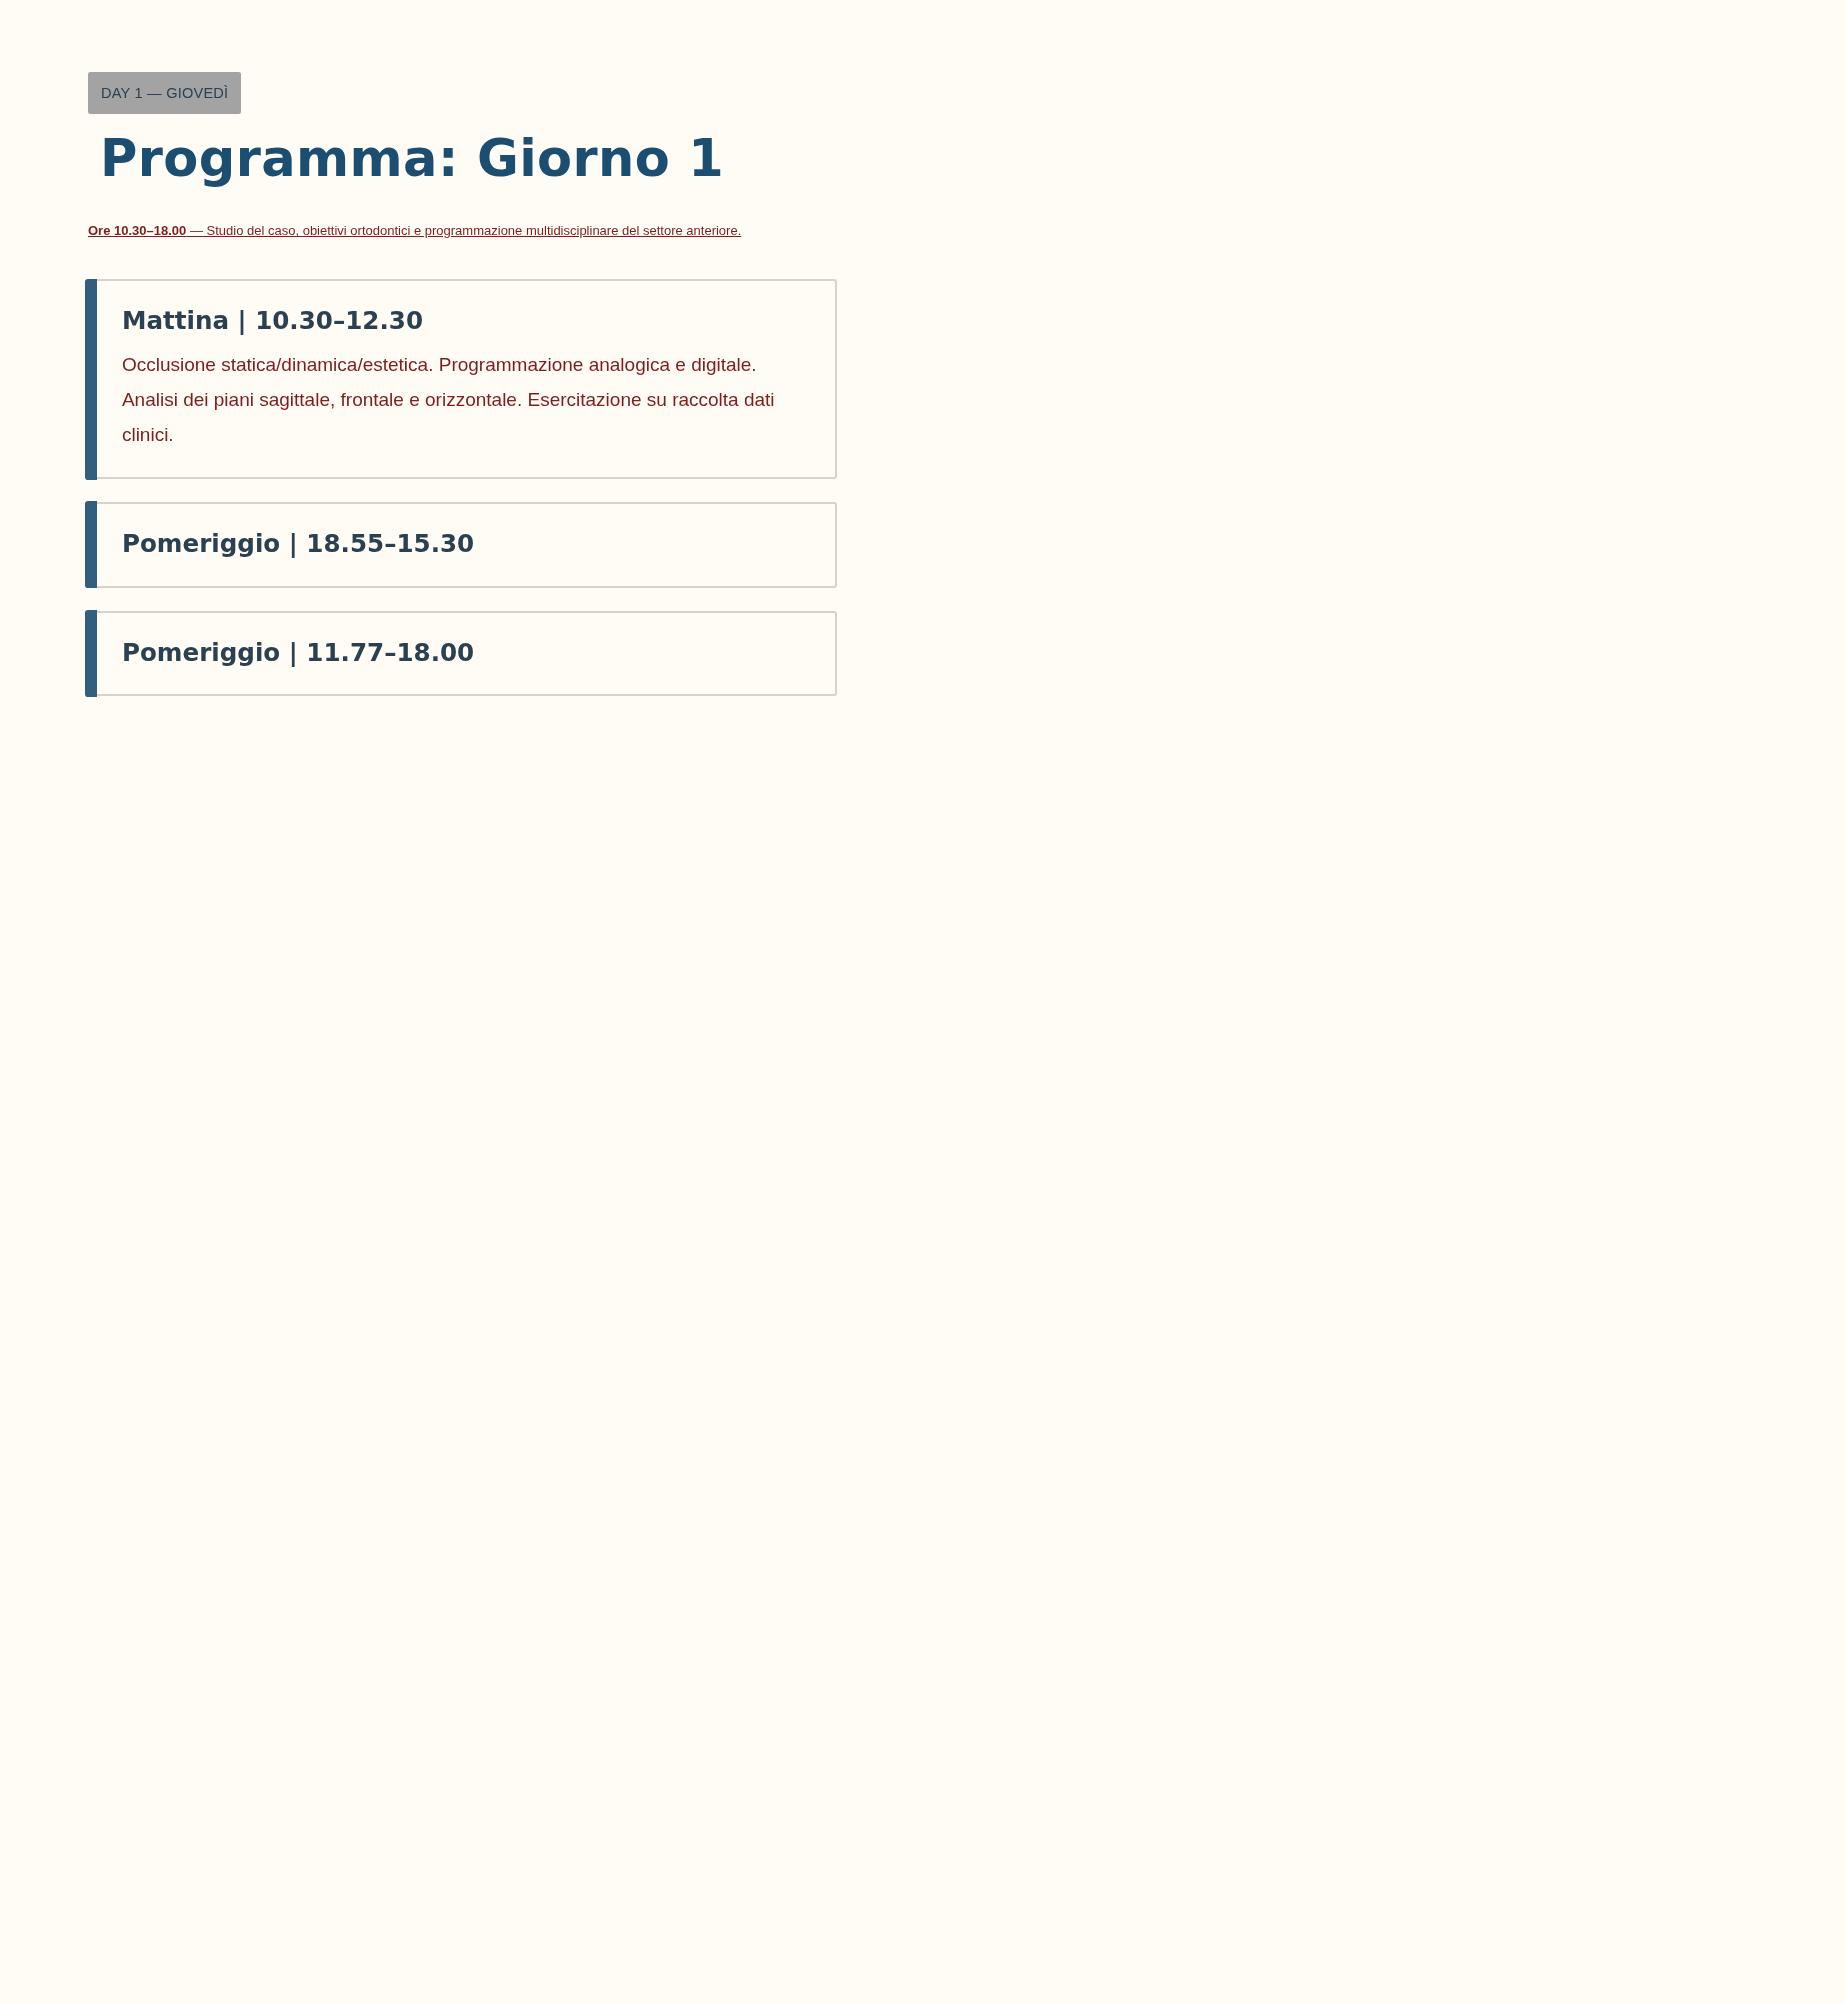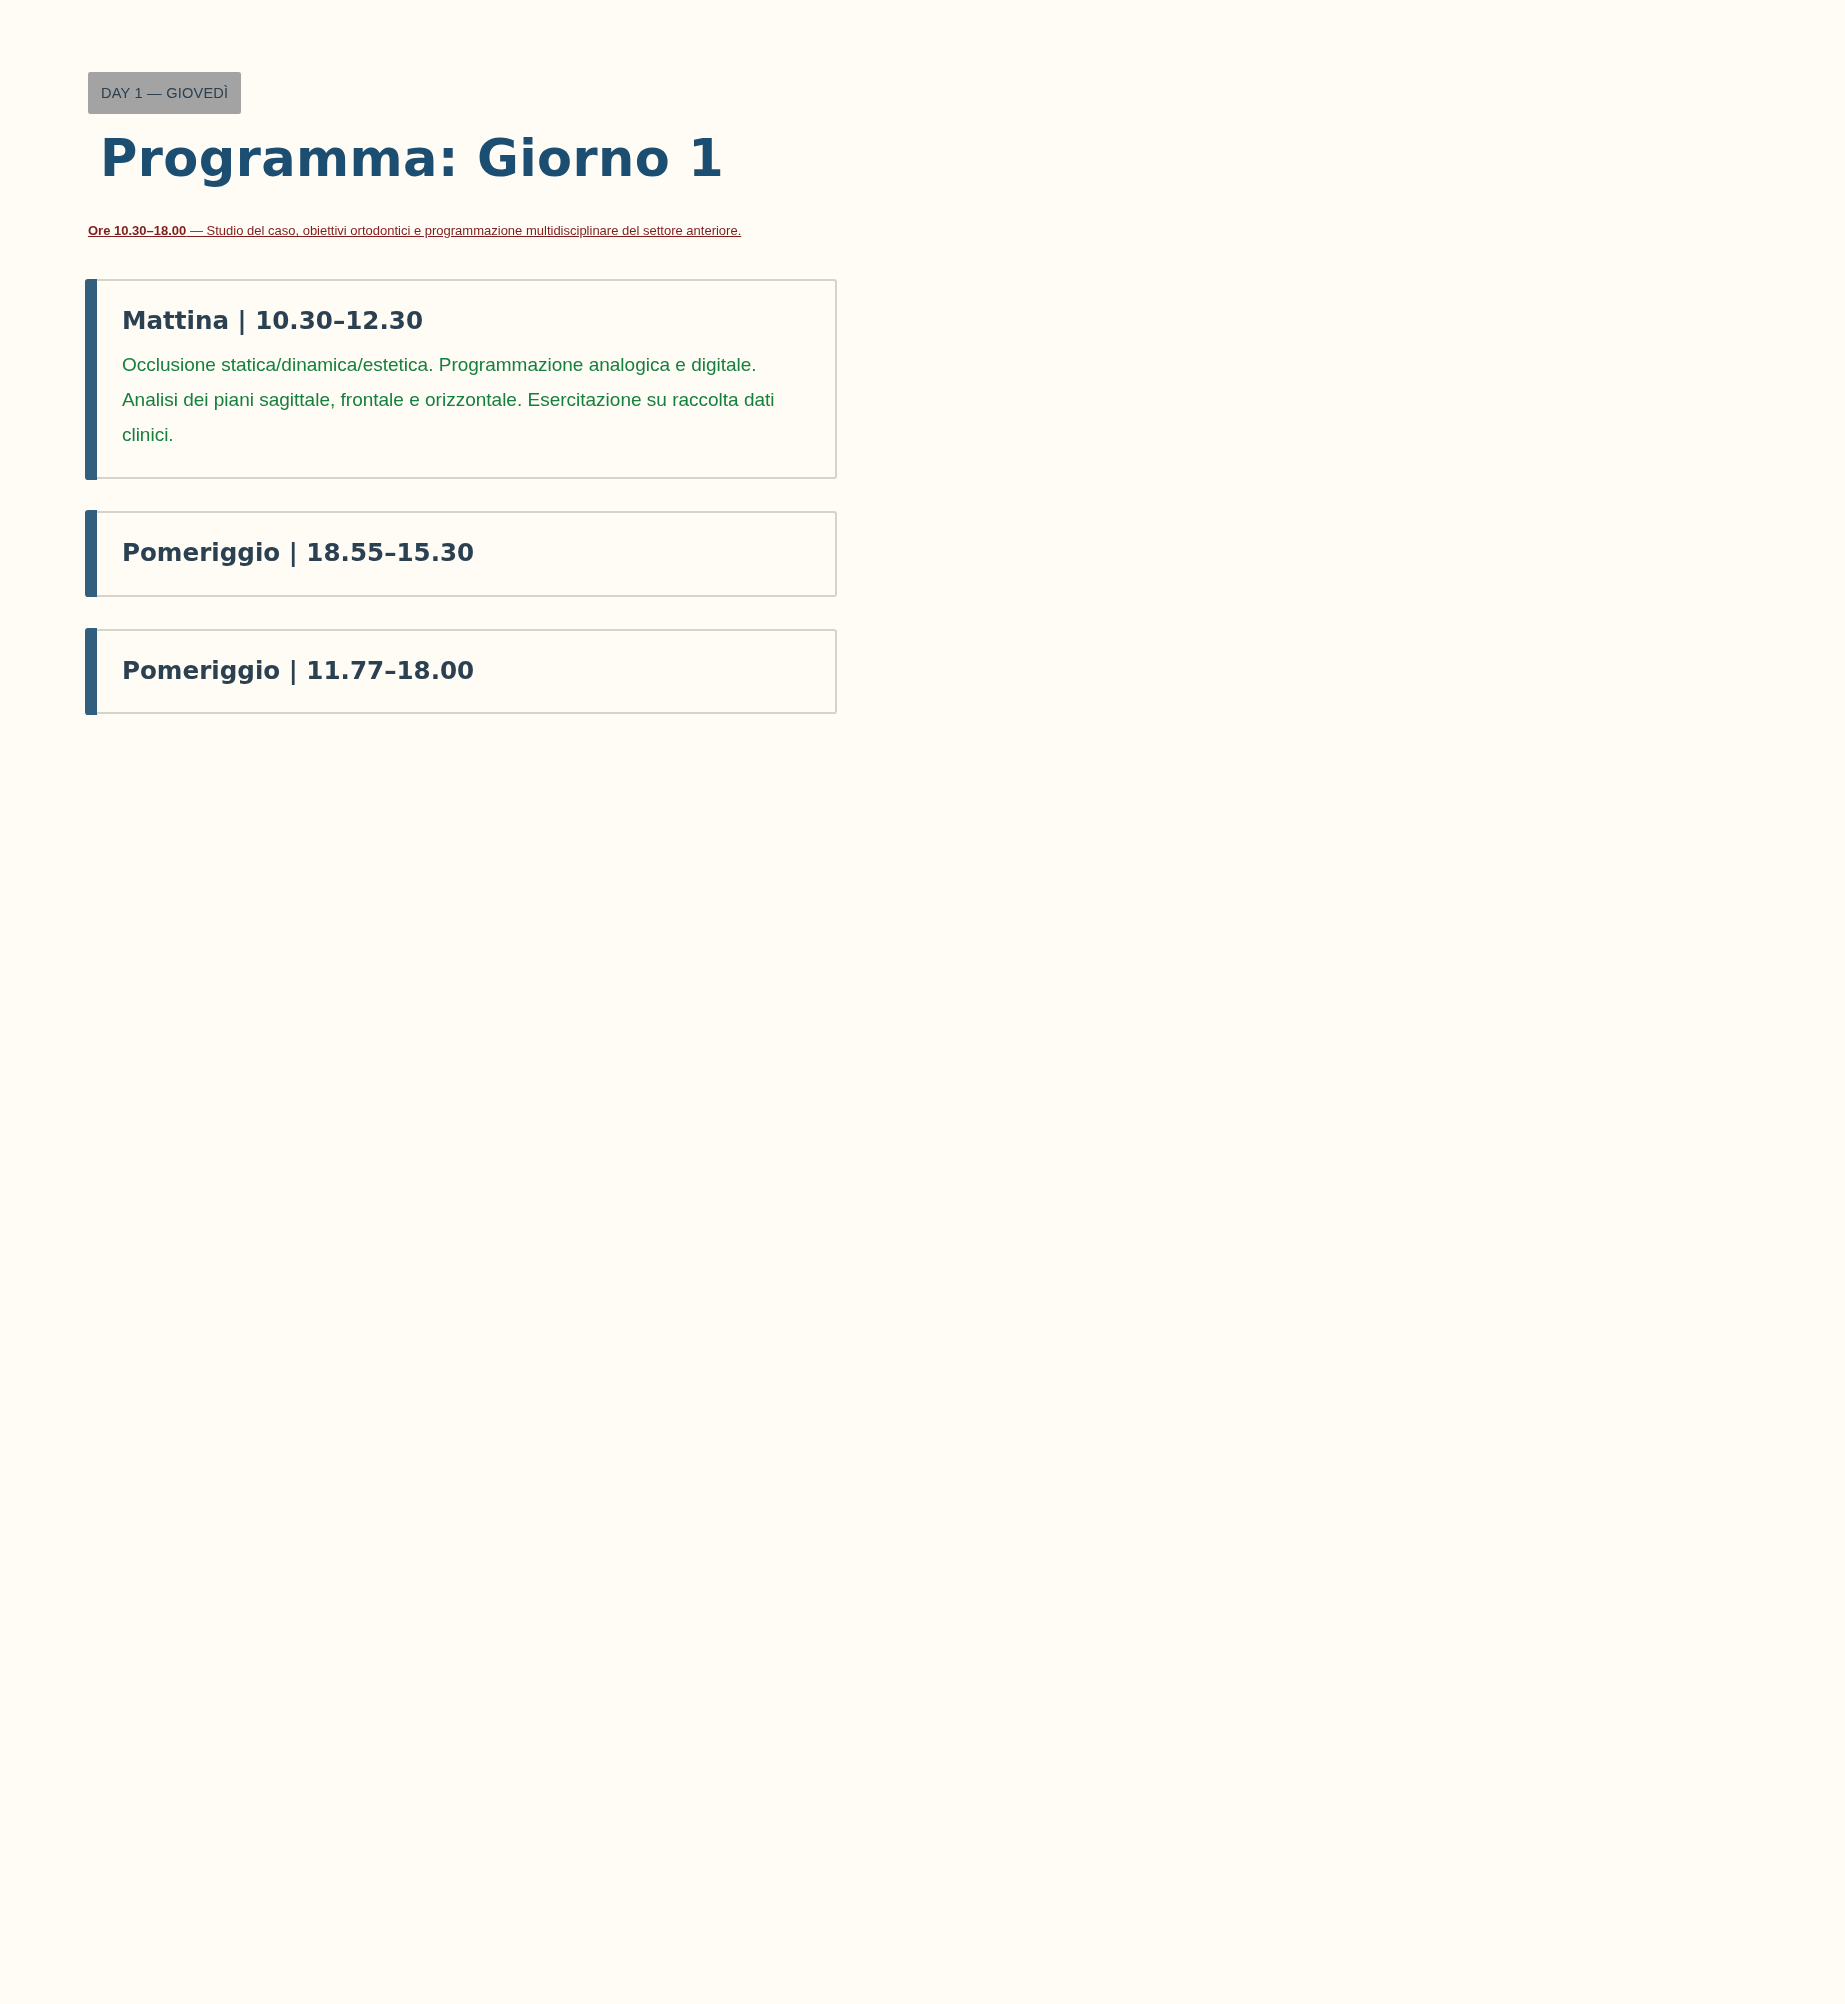--- a/index.html
+++ b/index.html
@@ -43,21 +43,21 @@
     }
     .intro strong { font-weight: 700; }
     .sessions { margin-top: 31px; }
     .card {
       position: relative;
       background: #fffcf5;
       border: 2.7px solid #d6d3c8;
       border-left: none;
       border-radius: 3.1px;
       margin-left: -3.1px;
-      margin-bottom: 32px;
+      margin-bottom: 23px;
       padding: 23px 28px 24.6px 37px;
       box-sizing: border-box;
       width: 752px;
     }
     .card::before {
       content: "";
       position: absolute;
       left: 0; top: -2.7px; bottom: -2.7px;
       width: 12.3px;
       background: #325f7e;
@@ -68,21 +68,21 @@
       font-family: "DejaVu Sans", sans-serif;
       font-weight: 600;
       font-size: 24.6px;
       line-height: 34px;
       color: #2b4152;
     }
     .card-body {
       margin: 9.2px 0 0 0;
       font-size: 19px;
       line-height: 35px;
-      color: #15803d;
+      color: #7f1d1d;
     }
   </style>
 </head>
 <body>
 
 <div class="page">
   <span class="badge">DAY 1 — GIOVEDÌ</span>
   <h1 class="title">Programma: Giorno 1</h1>
   <p class="intro"><strong>Ore 10.30–18.00</strong><span> — Studio del caso, obiettivi ortodontici e programmazione multidisciplinare del settore anteriore.</span></p>
 

